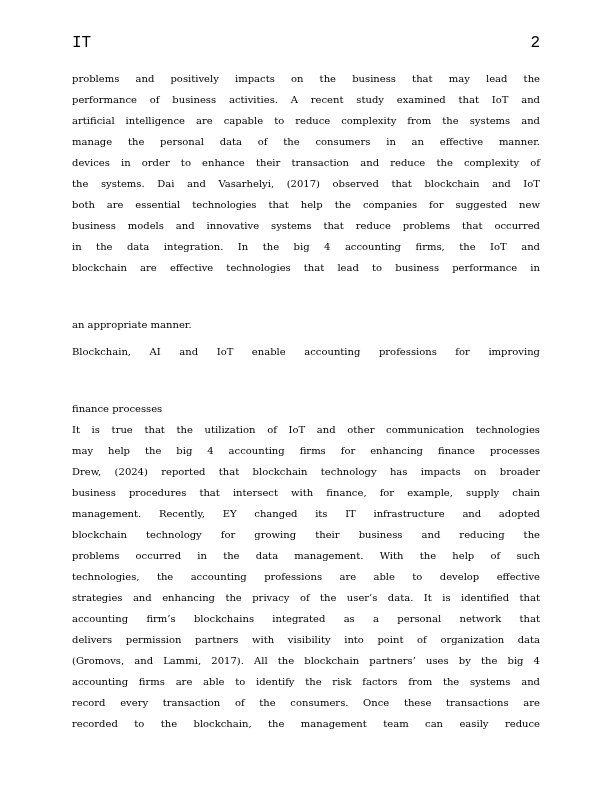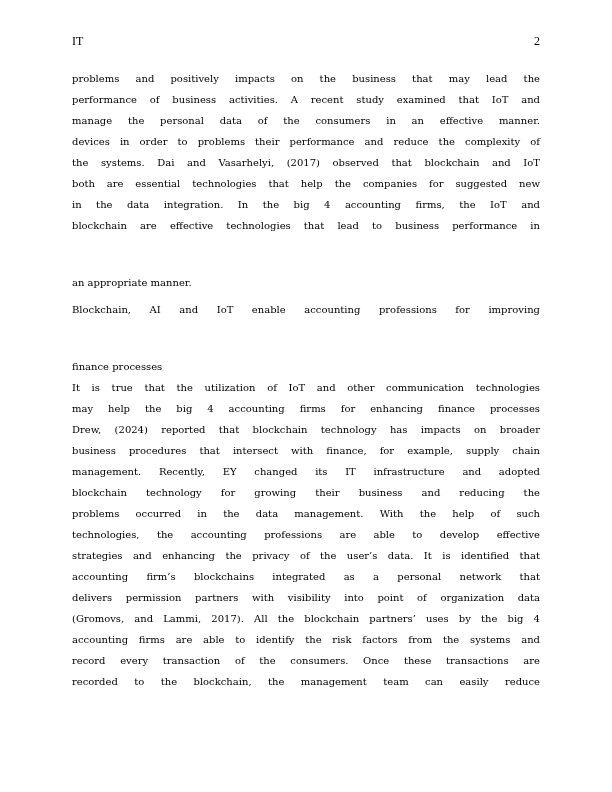--- a/index.html
+++ b/index.html
@@ -13,22 +13,22 @@
       position: relative;
       overflow: hidden;
       color: #000000;
     }
     .page-header {
       position: absolute;
       top: 34px;
       left: 72px;
       width: 468px;
       height: 16px;
-      font-family: Liberation Serif, serif;
-      font-size: 12px;
+      font-family: Liberation Mono, monospace;
+      font-size: 16px;
     }
     .header-title {
       position: absolute;
       left: 0;
       top: 0;
     }
     .page-number {
       position: absolute;
       right: 0;
       top: 0;
@@ -71,24 +71,26 @@
 
 <div class="page-header">
   <span class="header-title">IT</span>
   <span class="page-number">2</span>
 </div>
 
 <div class="content">
   <div class="para">
     <span class="line">problems and positively impacts on the business that may lead the</span>
     <span class="line">performance of business activities. A recent study examined that IoT and</span>
+    <span class="line">artificial intelligence are capable to reduce complexity from the systems and</span>
     <span class="line">manage the personal data of the consumers in an effective manner.</span>
-    <span class="line">devices in order to problems their performance and reduce the complexity of</span>
+    <span class="line">devices in order to enhance their transaction and reduce the complexity of</span>
     <span class="line">the systems. Dai and Vasarhelyi, (2017) observed that blockchain and IoT</span>
     <span class="line">both are essential technologies that help the companies for suggested new</span>
+    <span class="line">business models and innovative systems that reduce problems that occurred</span>
     <span class="line">in the data integration. In the big 4 accounting firms, the IoT and</span>
     <span class="line">blockchain are effective technologies that lead to business performance in</span>
     <span class="line last">an appropriate manner.</span>
   </div>
 
   <div class="heading">
     <span class="line">Blockchain, AI and IoT enable accounting professions for improving</span>
     <span class="line last">finance processes</span>
   </div>
 

